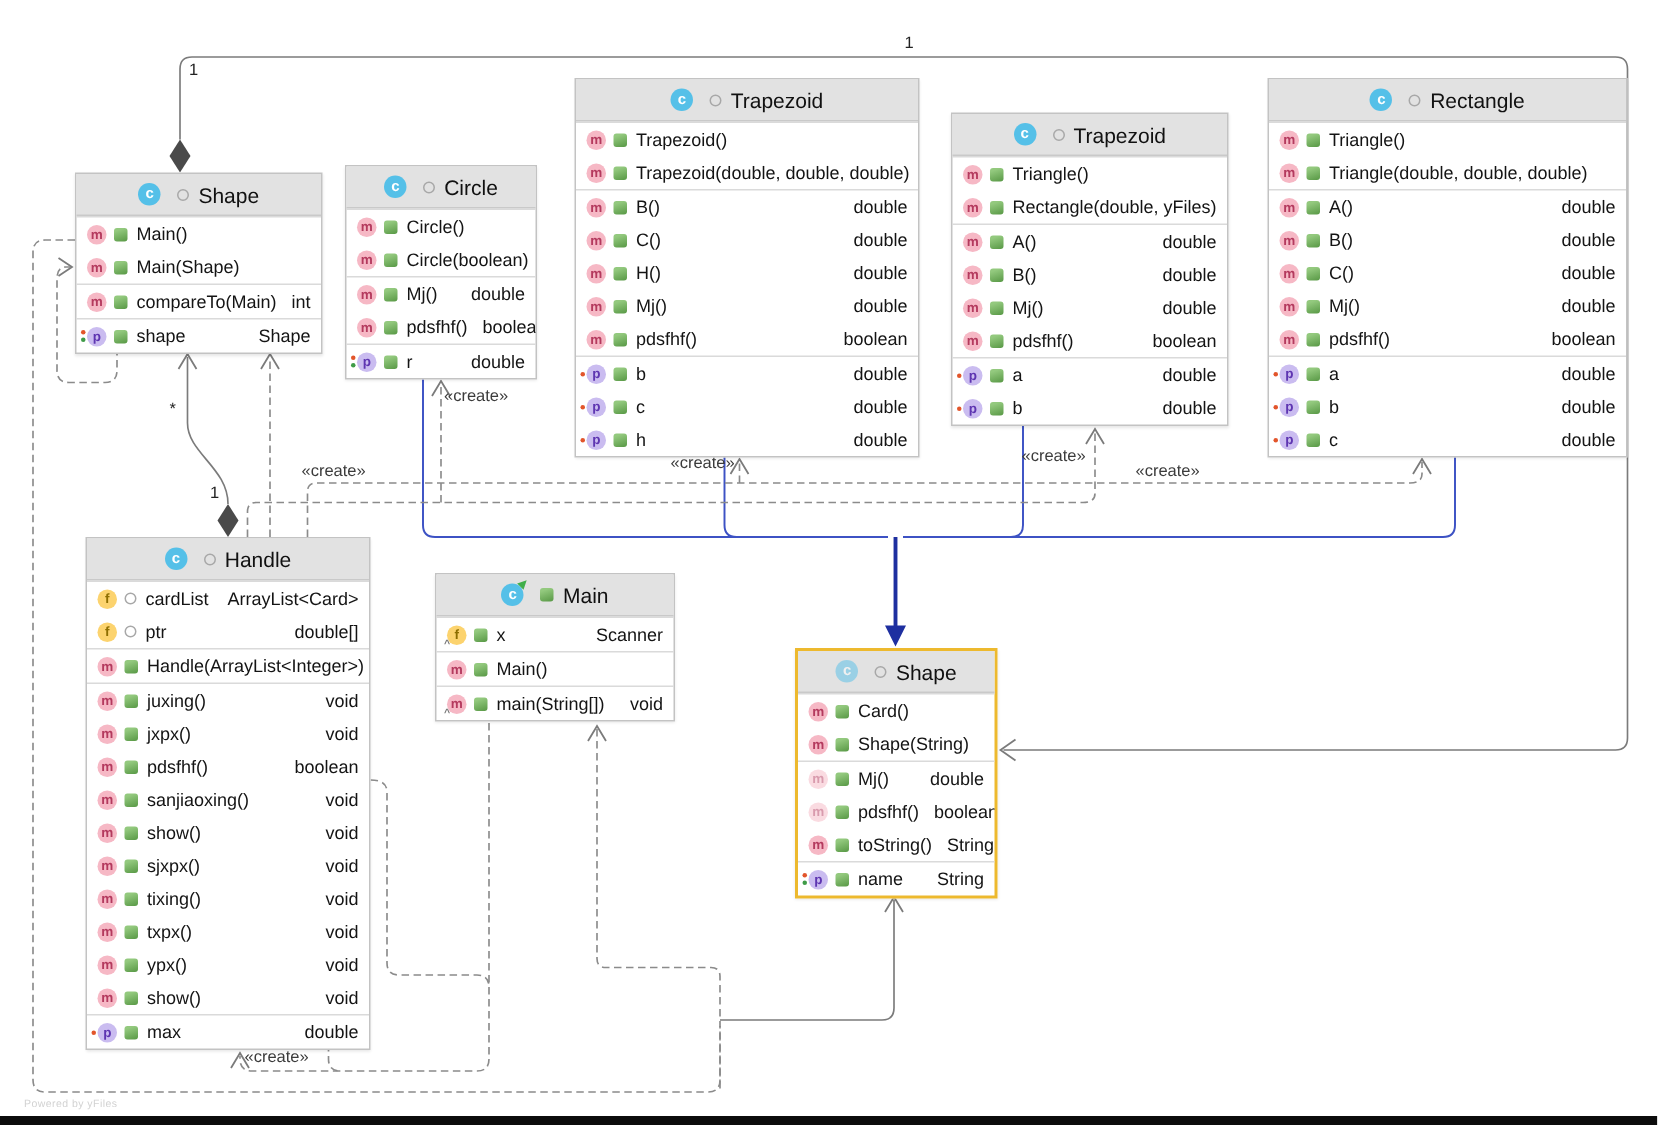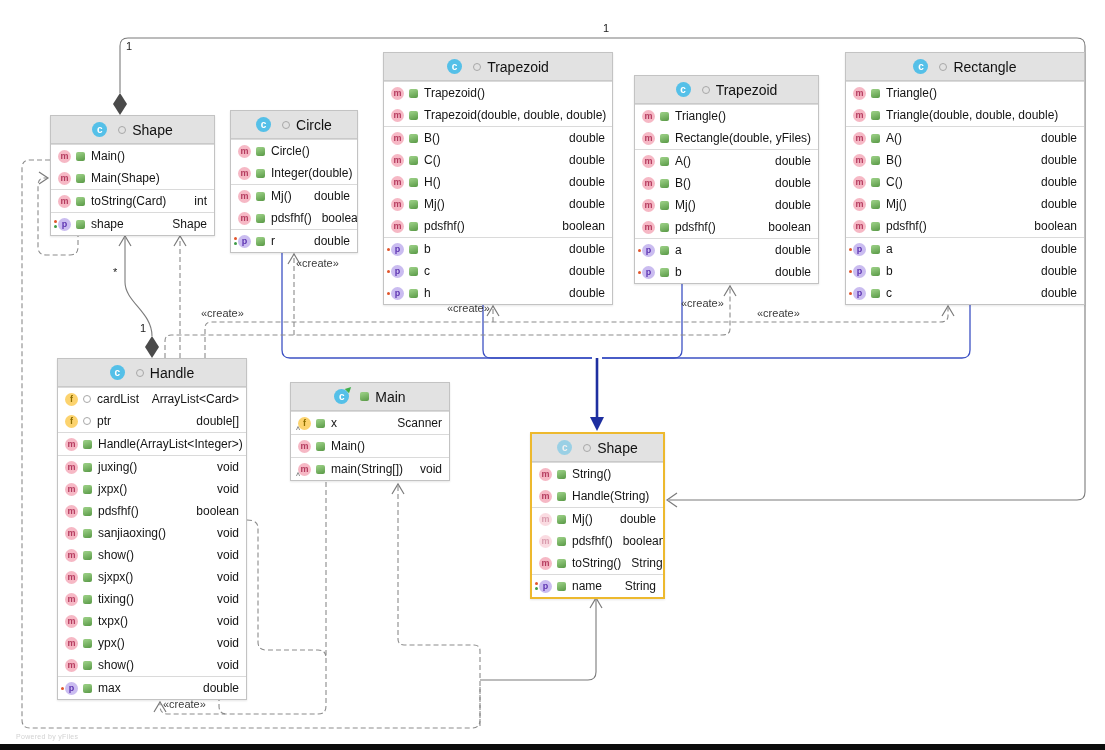--- a/index.html
+++ b/index.html
@@ -113,21 +113,21 @@
           <div class="row">
             <span class="ic ic-m">m</span>
             <span class="lock"></span>
             <span class="lbl">Main(Shape)</span>
           </div>
         </div>
         <div class="sect">
           <div class="row">
             <span class="ic ic-m">m</span>
             <span class="lock"></span>
-            <span class="lbl">toString(Card)</span>
+            <span class="lbl">compareTo(Main)</span>
             <span class="typ">int</span>
           </div>
         </div>
         <div class="sect">
           <div class="row">
             <span class="ic ic-p">p<span class="pdot d1"></span><span class="pdot d2"></span></span>
             <span class="lock"></span>
             <span class="lbl">shape</span>
             <span class="typ">Shape</span>
           </div>
@@ -141,21 +141,21 @@
         </div>
         <div class="sect">
           <div class="row">
             <span class="ic ic-m">m</span>
             <span class="lock"></span>
             <span class="lbl">Circle()</span>
           </div>
           <div class="row">
             <span class="ic ic-m">m</span>
             <span class="lock"></span>
-            <span class="lbl">Integer(double)</span>
+            <span class="lbl">Circle(boolean)</span>
           </div>
         </div>
         <div class="sect">
           <div class="row">
             <span class="ic ic-m">m</span>
             <span class="lock"></span>
             <span class="lbl">Mj()</span>
             <span class="typ">double</span>
           </div>
           <div class="row">
@@ -506,26 +506,26 @@
       <div class="clsbox selected" style="left: 530px; top: 432px; width: 135px;">
         <div class="hdr">
           <span class="ic ic-c faded">c</span>
           <span class="ring"></span>
           <span>Shape</span>
         </div>
         <div class="sect">
           <div class="row">
             <span class="ic ic-m">m</span>
             <span class="lock"></span>
-            <span class="lbl">String()</span>
-          </div>
-          <div class="row">
-            <span class="ic ic-m">m</span>
-            <span class="lock"></span>
-            <span class="lbl">Handle(String)</span>
+            <span class="lbl">Card()</span>
+          </div>
+          <div class="row">
+            <span class="ic ic-m">m</span>
+            <span class="lock"></span>
+            <span class="lbl">Shape(String)</span>
           </div>
         </div>
         <div class="sect">
           <div class="row">
             <span class="ic ic-m faded">m</span>
             <span class="lock"></span>
             <span class="lbl">Mj()</span>
             <span class="typ">double</span>
           </div>
           <div class="row">

